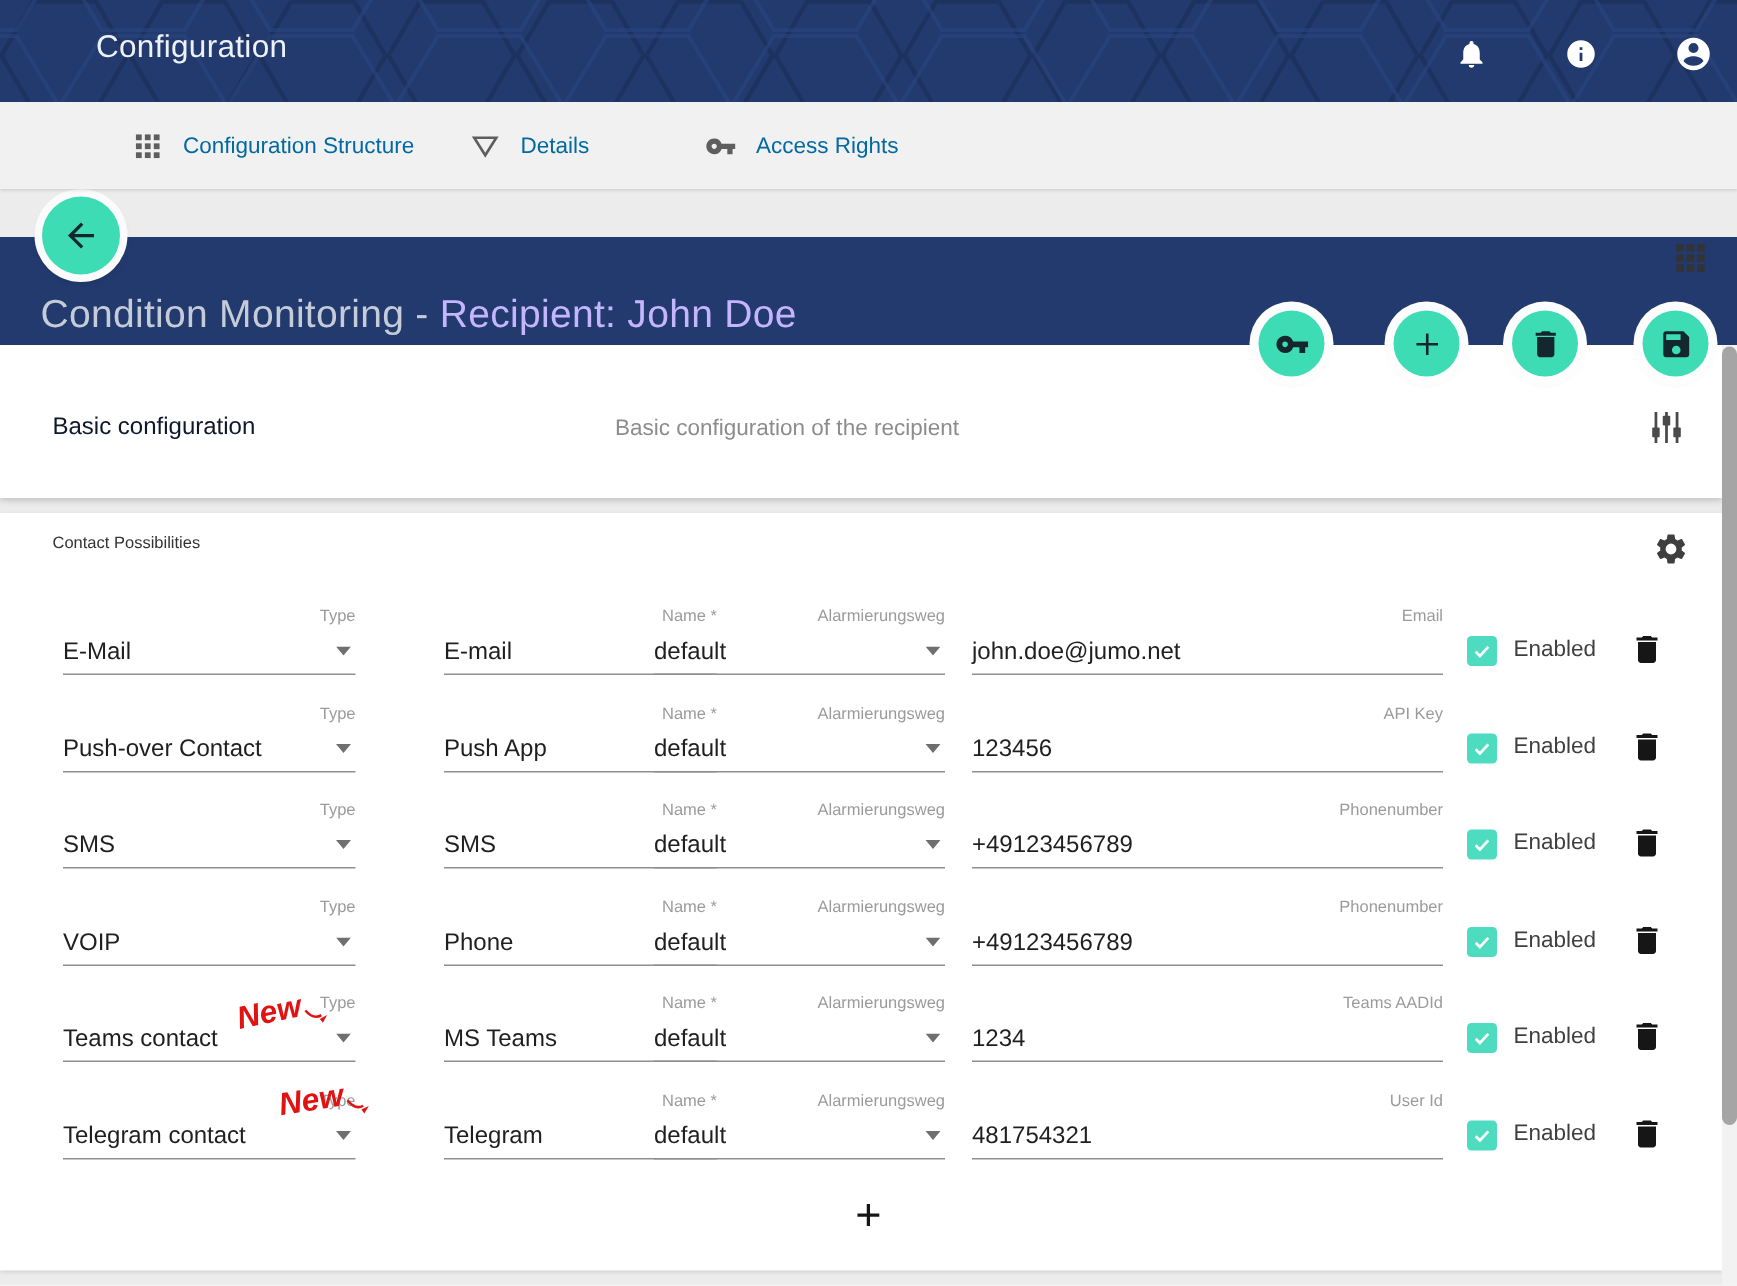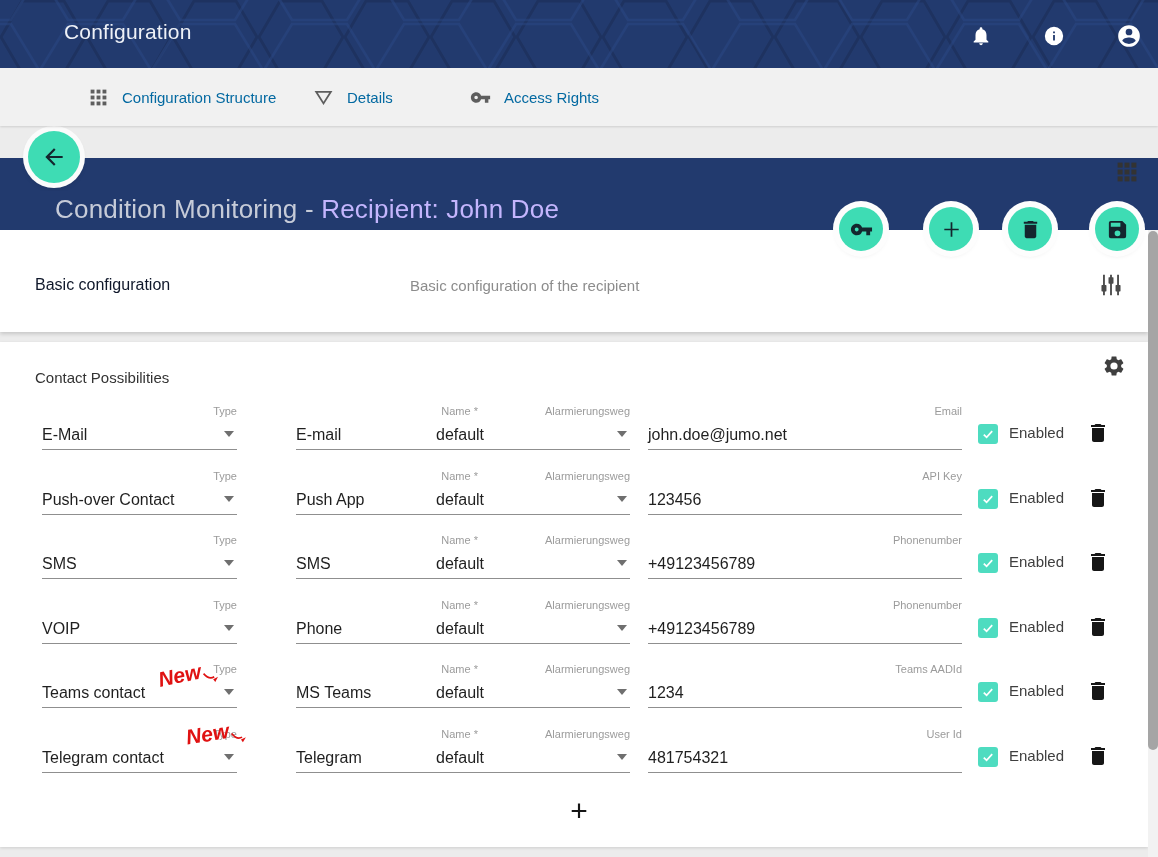--- a/index.html
+++ b/index.html
@@ -25,21 +25,21 @@
   .tab{position:absolute;top:0;height:58px;display:flex;align-items:center;gap:13px;
     color:#0369a1;font-size:15px;}
   .tab svg{width:21px;height:21px;flex:0 0 auto;}
   .tab-underline{position:absolute;left:8px;top:123px;width:252px;height:3px;background:var(--navy,#223a6e);}
   .tabbar-menu{position:absolute;left:1115px;top:92px;width:24px;height:24px;}
   .tabbar-menu svg{width:100%;height:100%;display:block;}
 
   
   .band{position:absolute;left:0;top:158px;width:1158px;height:72px;background:var(--navy,#223a6e);z-index:5;}
   .band h1{position:absolute;left:27px;top:36px;margin:0;font-size:26px;font-weight:500;letter-spacing:.2px;}
-  .band h1 .dim{color:#c6cbd8;margin-left:28px;}
+  .band h1 .dim{color:#c6cbd8;}
   .band h1 .lit{color:#c4b5fd;}
 
   .back-fab{position:absolute;left:28px;top:131px;width:52px;height:52px;border-radius:50%;
     background:var(--accent,#3edcb4);z-index:10;
     box-shadow:0 0 0 5px #fbfbfb,0 3px 7px rgba(0,0,0,.3);
     display:flex;align-items:center;justify-content:center;}
   .back-fab svg{width:26px;height:26px;}
 
   .fab{position:absolute;top:207px;width:44px;height:44px;border-radius:50%;
     background:var(--accent,#3edcb4);z-index:10;
@@ -51,21 +51,21 @@
   
   .card1{position:absolute;left:0;top:230px;width:1148px;height:102px;background:#fff;
     box-shadow:0 2px 4px rgba(0,0,0,.16);}
   .sec-title{position:absolute;left:35px;top:276px;font-size:16px;color:#0f172a;}
   .sec-sub{position:absolute;left:410px;top:277px;font-size:15px;color:#8c8c8c;}
   .tune-btn{position:absolute;left:1098px;top:272px;width:26px;height:26px;}
   .tune-btn svg{width:100%;height:100%;display:block;}
 
   .card2{position:absolute;left:0;top:342px;width:1148px;height:505px;background:#fff;
     box-shadow:0 1px 3px rgba(0,0,0,.13);}
-  .card2-title{position:absolute;left:35px;top:27px;font-size:15px;color:#333;}
+  .card2-title{position:absolute;left:35px;top:14px;font-size:11px;color:#333;}
   .gear-btn{position:absolute;left:1102px;top:12px;width:24px;height:24px;}
   .gear-btn svg{width:100%;height:100%;display:block;}
 
   
   .row{position:absolute;left:0;width:1148px;height:58px;}
   .field{position:absolute;top:0;height:45px;border-bottom:1px solid #8f8f8f;}
   .f1{left:42px;width:195px;} .f2{left:248px;width:182px;margin-left:48px;}
   .f3{left:436px;width:194px;} .f4{left:648px;width:314px;}
   .flabel{font-size:11px;color:#9b9b9b;line-height:13px;padding-top:1px;text-align:right;}
   .fvalue{font-size:16px;color:#1f1f1f;margin-top:8px;white-space:nowrap;}

